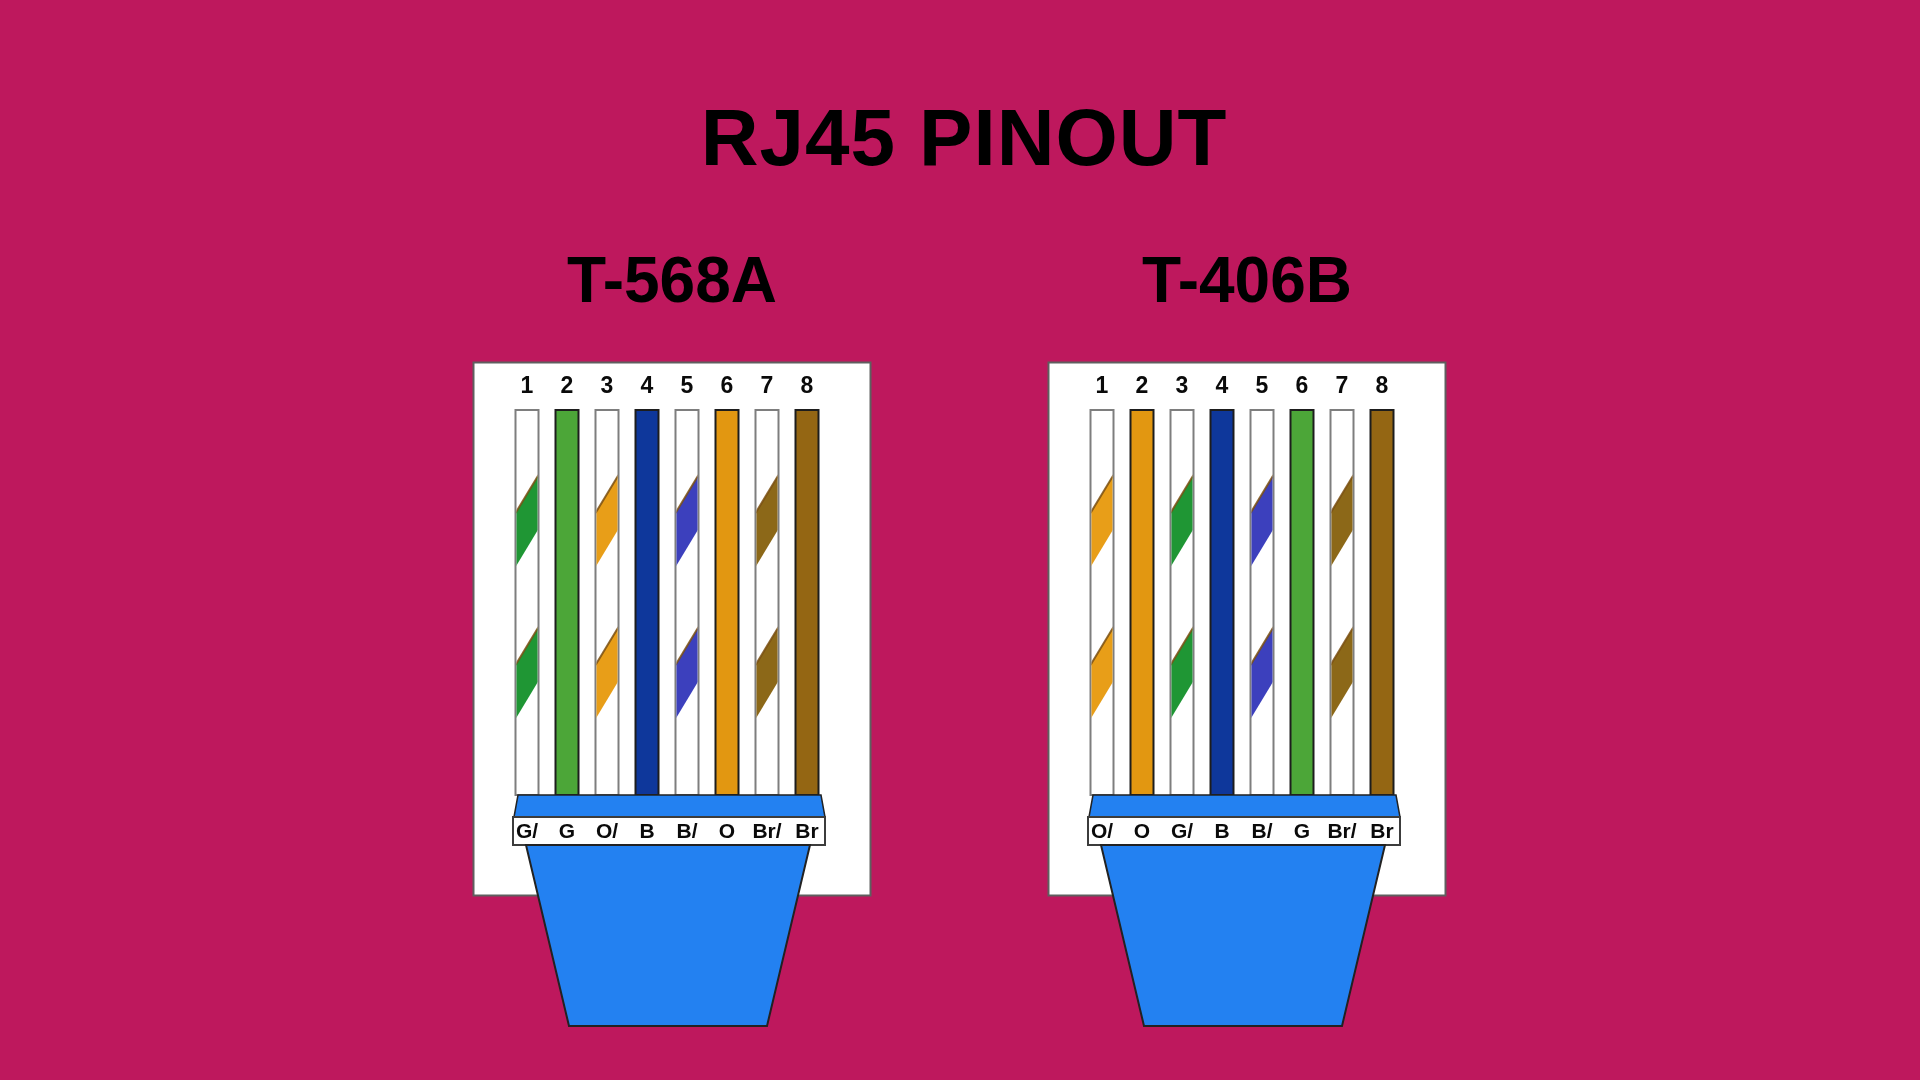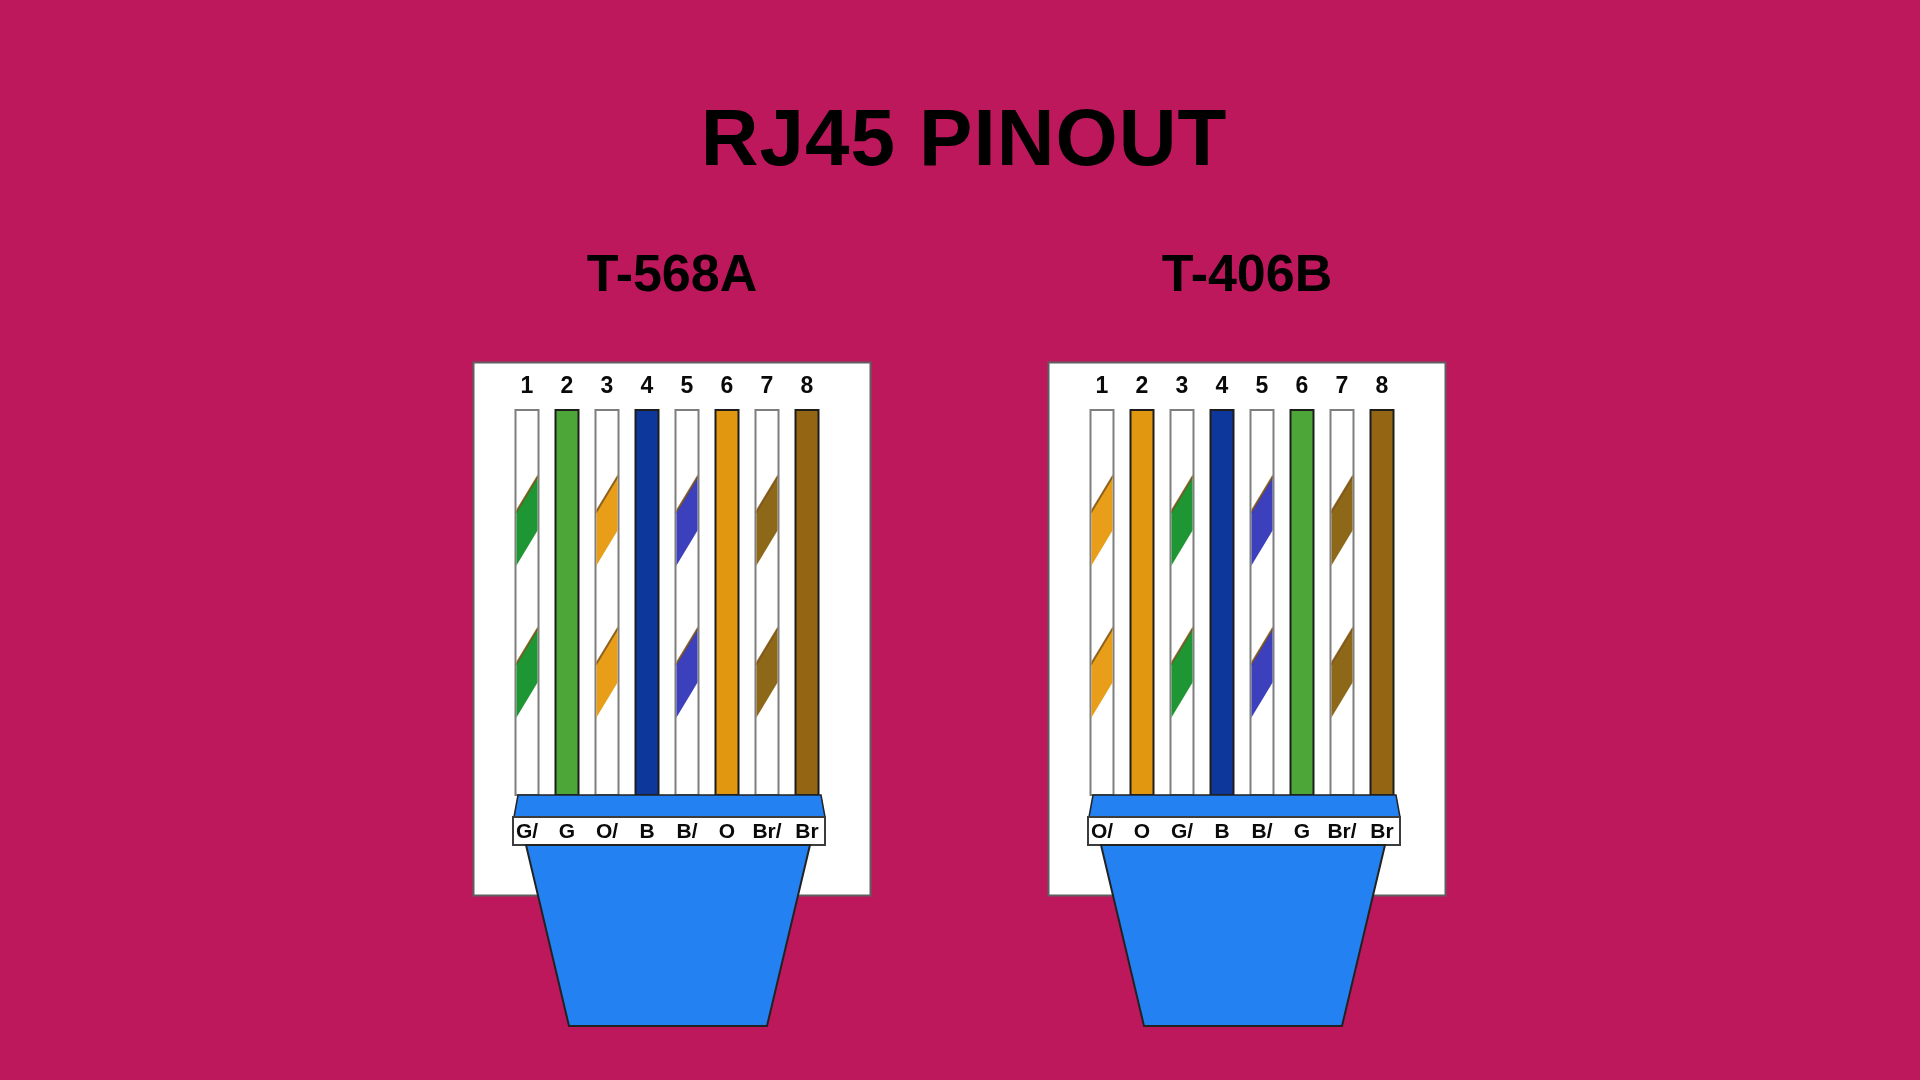--- a/index.html
+++ b/index.html
@@ -6,21 +6,21 @@
   .page {
     position:relative; width:1920px; height:1080px; overflow:hidden;
     background:#be185d; font-family:"Liberation Sans", sans-serif; color:#0a0a0a;padding-left:8px;
   }
   .title {
     position:absolute; left:0; right:0; top:92px; margin:0;
     text-align:center; font-size:80px; font-weight:600; letter-spacing:1px; color:#000;
   }
   .std-name {
     position:absolute; margin:0; text-align:center;
-    font-size:52px; font-weight:600; color:#000;
+    font-size:64px; font-weight:600; color:#000;
   }
   #name-a { left:472px; width:400px; top:243px; }
   #name-b { left:1047px; width:400px; top:243px; }
   #conn-a { position:absolute; left:472px; top:361px; }
   #conn-b { position:absolute; left:1047px; top:361px; }
   .pin-number {
     font-family:"Liberation Sans", sans-serif;
     font-size:23px; font-weight:bold; fill:#0a0a0a;
   }
   .wire-label {

